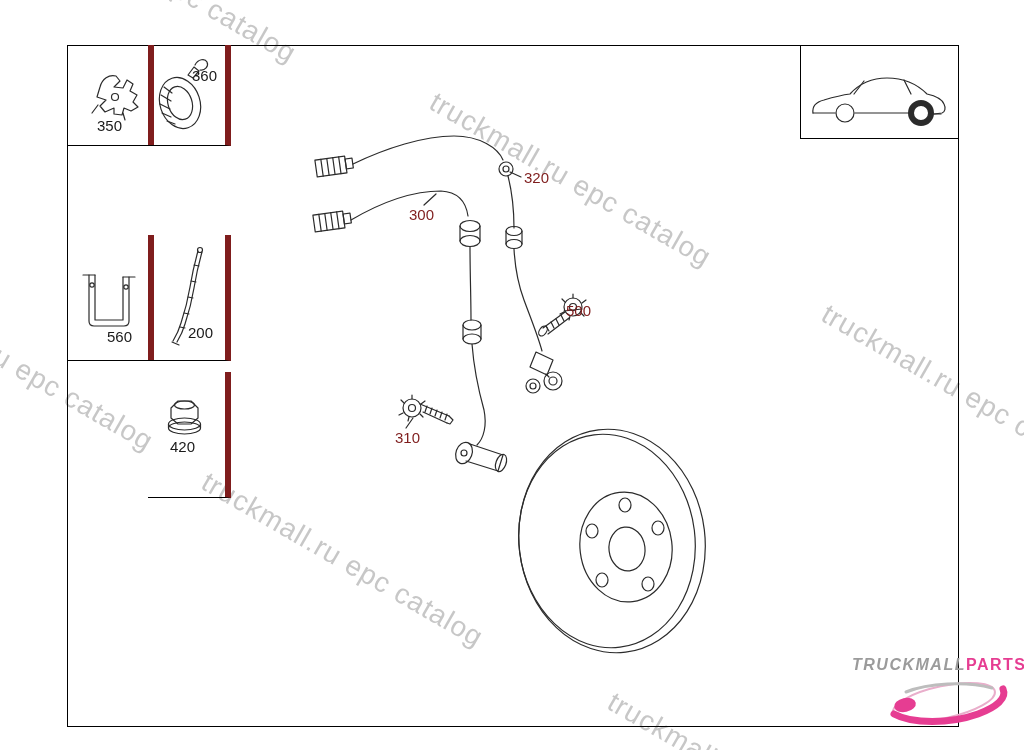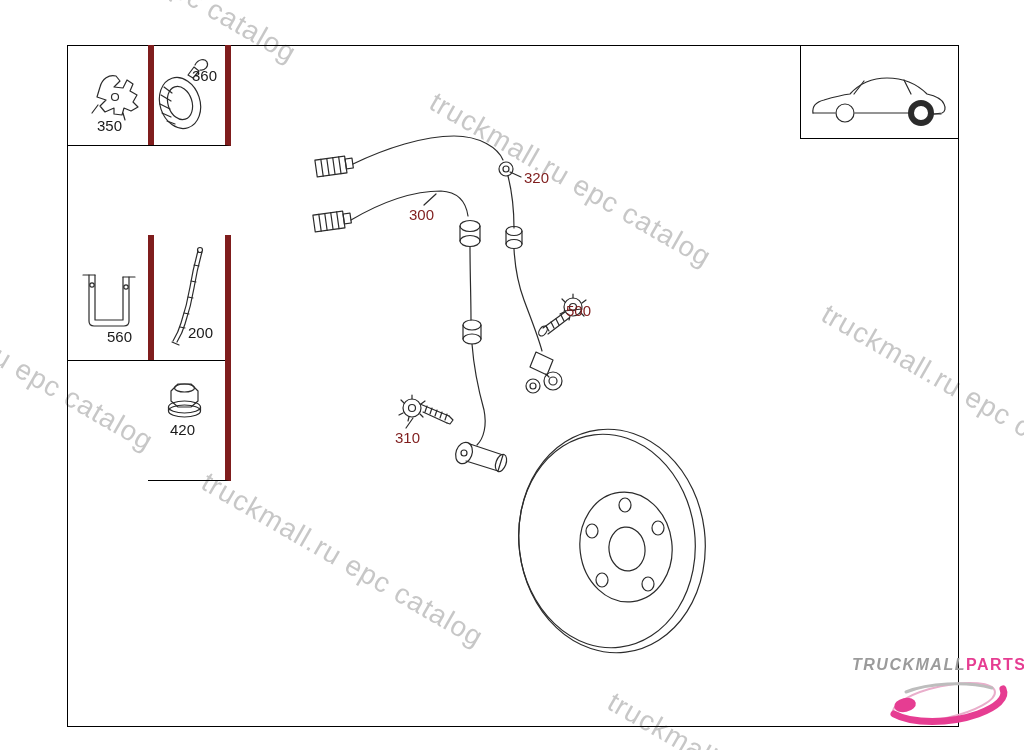--- a/index.html
+++ b/index.html
@@ -184,21 +184,21 @@
           <path d="M54,17 C50,31 48,41 46,53 C44,65 41,77 37,89 C35,96 32,102 29,107"></path>
           <path d="M46,30 L51,31 M43,46 L48,47 M40,62 L45,63 M36,78 L41,79 M32,92 L37,93"></path>
           <circle cx="52" cy="15" r="2.5"></circle>
           <path d="M24,107 L31,110"></path>
         </g>
       </svg>
       <div class="part-label" style="left:40px;top:89px">200</div>
     </div>
 
 
-    <div class="cell" style="left:81px;top:310px;width:77px;height:125px">
+    <div class="cell" style="left:81px;top:327px;width:77px;height:125px">
       <svg width="77" height="125" viewBox="0 0 77 125">
         <g class="sk" stroke-width="1">
           <path d="M23,36 L30,29 L43,29 L50,36 L50,46 L43,52 L30,52 L23,46 Z"></path>
           <ellipse cx="36.5" cy="33" rx="10" ry="4"></ellipse>
           <ellipse cx="36.5" cy="52" rx="16" ry="6"></ellipse>
           <path d="M20.5,52 L20.5,56 M52.5,52 L52.5,56"></path>
           <ellipse cx="36.5" cy="56" rx="16" ry="6"></ellipse>
         </g>
       </svg>
       <div class="part-label" style="left:22px;top:66px">420</div>

